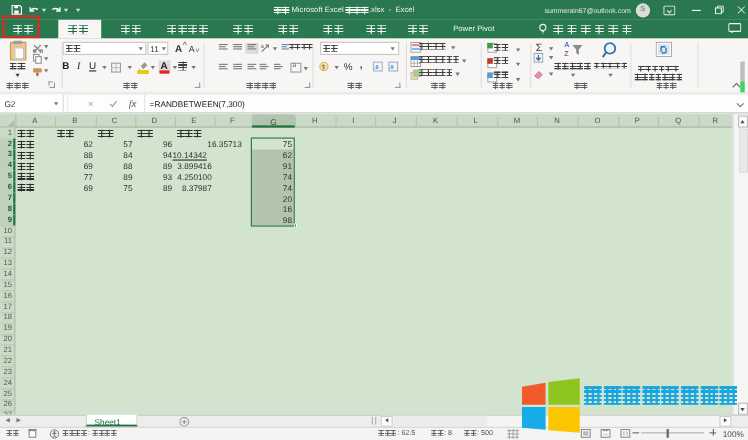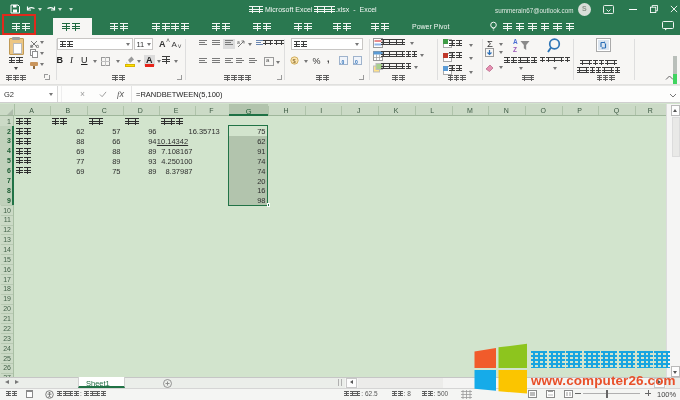--- a/index.html
+++ b/index.html
@@ -264,21 +264,21 @@
 <div style="position:absolute;left:0px;top:86px;width:58px;height:16px;background:#fff;border-right:1px solid #d8d8d8"></div>
 <div style="position:absolute;left:4px;top:89.5px;font-size:7.5px;color:#333;white-space:nowrap;">G2</div>
 <div class="dng" style="left:49px;top:92.5px"></div>
 <div style="position:absolute;left:61px;top:86px;width:1px;height:16px;background:#eee"></div>
 <div style="position:absolute;left:80px;top:89px;font-size:8.5px;color:#9a9a9a;white-space:nowrap;">×</div>
 <svg style="position:absolute;left:99px;top:91px" width="8" height="7" viewBox="0 0 9 8">
       <path d="M1 4 3.5 6.5 8 1" fill="none" stroke="#9a9a9a" stroke-width="1.1"></path>
     </svg>
 <div style="position:absolute;left:117px;top:88.5px;font-size:9px;color:#555;white-space:nowrap;"><i style="font-family:'Liberation Serif',serif">f</i><span style="font-style:italic">x</span></div>
 <div style="position:absolute;left:131px;top:86px;width:1px;height:16px;background:#e4e4e4"></div>
-<div style="position:absolute;left:136px;top:89.5px;font-size:7.5px;color:#222;white-space:nowrap;">=RANDBETWEEN(5,100)</div>
+<div style="position:absolute;left:136px;top:89.5px;font-size:7.5px;color:#222;white-space:nowrap;">=RANDBETWEEN(7,300)</div>
 <svg style="position:absolute;left:669px;top:93px" width="8" height="5" viewBox="0 0 8 5">
       <path d="M1 1 4 4 7 1" fill="none" stroke="#777" stroke-width="1"></path>
     </svg>
 <div style="position:absolute;left:0px;top:104px;width:666px;height:273px;background:#d2e4cd"></div>
 <div style="position:absolute;left:0px;top:104px;width:666px;height:12px;background:#cbdac6;border-bottom:1px solid #9fb69b"></div>
 <div style="position:absolute;left:7px;top:109px;width:0;height:0;border-left:6px solid transparent;border-bottom:6px solid #aebcab"></div>
 <div style="position:absolute;left:13.5px;top:104px;width:1px;height:12px;background:#a9bfa4"></div>
 <div style="position:absolute;left:29.349999999999998px;top:106.5px;font-size:7px;color:#3d5a44;white-space:nowrap;">A</div>
 <div style="position:absolute;left:50.3px;top:106px;width:0.8px;height:9px;background:#afc3aa"></div>
 <div style="position:absolute;left:65.60000000000001px;top:106.5px;font-size:7px;color:#3d5a44;white-space:nowrap;">B</div>
@@ -395,32 +395,32 @@
 <div style="position:absolute;left:16px;top:137.74px;white-space:nowrap;font-size:0;"><i class="c kc" style="width:7px;height:7px;margin-right:0.8px"></i><i class="c kc" style="width:7px;height:7px;margin-right:0.8px"></i></div>
 <div style="position:absolute;left:16px;top:147.61px;white-space:nowrap;font-size:0;"><i class="c kc" style="width:7px;height:7px;margin-right:0.8px"></i><i class="c kc" style="width:7px;height:7px;margin-right:0.8px"></i></div>
 <div style="position:absolute;left:16px;top:157.48px;white-space:nowrap;font-size:0;"><i class="c kc" style="width:7px;height:7px;margin-right:0.8px"></i><i class="c kc" style="width:7px;height:7px;margin-right:0.8px"></i></div>
 <div style="position:absolute;left:16px;top:167.35px;white-space:nowrap;font-size:0;"><i class="c kc" style="width:7px;height:7px;margin-right:0.8px"></i><i class="c kc" style="width:7px;height:7px;margin-right:0.8px"></i></div>
 <div style="position:absolute;left:44.5px;top:127.17px;width:40.0px;text-align:right;font-size:7.5px;color:#2f2f2f;white-space:nowrap;">62</div>
 <div style="position:absolute;left:44.5px;top:137.04000000000002px;width:40.0px;text-align:right;font-size:7.5px;color:#2f2f2f;white-space:nowrap;">88</div>
 <div style="position:absolute;left:44.5px;top:146.91000000000003px;width:40.0px;text-align:right;font-size:7.5px;color:#2f2f2f;white-space:nowrap;">69</div>
 <div style="position:absolute;left:44.5px;top:156.78px;width:40.0px;text-align:right;font-size:7.5px;color:#2f2f2f;white-space:nowrap;">77</div>
 <div style="position:absolute;left:44.5px;top:166.65px;width:40.0px;text-align:right;font-size:7.5px;color:#2f2f2f;white-space:nowrap;">69</div>
 <div style="position:absolute;left:80.5px;top:127.17px;width:40.0px;text-align:right;font-size:7.5px;color:#2f2f2f;white-space:nowrap;">57</div>
-<div style="position:absolute;left:80.5px;top:137.04000000000002px;width:40.0px;text-align:right;font-size:7.5px;color:#2f2f2f;white-space:nowrap;">66</div>
+<div style="position:absolute;left:80.5px;top:137.04000000000002px;width:40.0px;text-align:right;font-size:7.5px;color:#2f2f2f;white-space:nowrap;">84</div>
 <div style="position:absolute;left:80.5px;top:146.91000000000003px;width:40.0px;text-align:right;font-size:7.5px;color:#2f2f2f;white-space:nowrap;">88</div>
 <div style="position:absolute;left:80.5px;top:156.78px;width:40.0px;text-align:right;font-size:7.5px;color:#2f2f2f;white-space:nowrap;">89</div>
 <div style="position:absolute;left:80.5px;top:166.65px;width:40.0px;text-align:right;font-size:7.5px;color:#2f2f2f;white-space:nowrap;">75</div>
 <div style="position:absolute;left:116.5px;top:127.17px;width:40.0px;text-align:right;font-size:7.5px;color:#2f2f2f;white-space:nowrap;">96</div>
 <div style="position:absolute;left:116.5px;top:137.04000000000002px;width:40.0px;text-align:right;font-size:7.5px;color:#2f2f2f;white-space:nowrap;">94</div>
 <div style="position:absolute;left:116.5px;top:146.91000000000003px;width:40.0px;text-align:right;font-size:7.5px;color:#2f2f2f;white-space:nowrap;">89</div>
 <div style="position:absolute;left:116.5px;top:156.78px;width:40.0px;text-align:right;font-size:7.5px;color:#2f2f2f;white-space:nowrap;">93</div>
 <div style="position:absolute;left:116.5px;top:166.65px;width:40.0px;text-align:right;font-size:7.5px;color:#2f2f2f;white-space:nowrap;">89</div>
 <div style="position:absolute;left:152.5px;top:127.17px;width:40.0px;text-align:right;font-size:7.5px;color:#2f2f2f;white-space:nowrap;padding-left:36px;">16.35713</div>
 <div style="position:absolute;left:152.5px;top:137.04000000000002px;width:40.0px;text-align:center;font-size:7.5px;color:#2f2f2f;white-space:nowrap;text-decoration:underline;">10.14342</div>
-<div style="position:absolute;left:152.5px;top:146.91000000000003px;width:40.0px;text-align:right;font-size:7.5px;color:#2f2f2f;white-space:nowrap;">7.108167</div>
+<div style="position:absolute;left:152.5px;top:146.91000000000003px;width:40.0px;text-align:right;font-size:7.5px;color:#2f2f2f;white-space:nowrap;">3.899416</div>
 <div style="position:absolute;left:152.5px;top:156.78px;width:40.0px;text-align:right;font-size:7.5px;color:#2f2f2f;white-space:nowrap;">4.250100</div>
 <div style="position:absolute;left:152.5px;top:166.65px;width:40.0px;text-align:right;font-size:7.5px;color:#2f2f2f;white-space:nowrap;">8.37987</div>
 <div style="position:absolute;left:229.4px;top:135.74px;width:38.099999999999994px;height:69.08999999999997px;background:#b2c4ad"></div>
 <div style="position:absolute;left:228.4px;top:124.87px;width:40.099999999999994px;height:80.95999999999998px;border:1.5px solid #217346"></div>
 <div style="position:absolute;left:266.5px;top:203.32999999999998px;width:3.5px;height:3.5px;background:#217346;border:1px solid #fff"></div>
 <div style="position:absolute;left:225.5px;top:127.17px;width:40.0px;text-align:right;font-size:7.5px;color:#2f2f2f;white-space:nowrap;">75</div>
 <div style="position:absolute;left:225.5px;top:137.04000000000002px;width:40.0px;text-align:right;font-size:7.5px;color:#2f2f2f;white-space:nowrap;">62</div>
 <div style="position:absolute;left:225.5px;top:146.91000000000003px;width:40.0px;text-align:right;font-size:7.5px;color:#2f2f2f;white-space:nowrap;">91</div>
 <div style="position:absolute;left:225.5px;top:156.78px;width:40.0px;text-align:right;font-size:7.5px;color:#2f2f2f;white-space:nowrap;">74</div>
 <div style="position:absolute;left:225.5px;top:166.65px;width:40.0px;text-align:right;font-size:7.5px;color:#2f2f2f;white-space:nowrap;">74</div>
@@ -485,13 +485,12 @@
 <div style="position:absolute;left:645px;top:392.7px;width:6px;height:1.2px;background:#666"></div>
 <div style="position:absolute;left:648px;top:390.2px;width:1.2px;height:6.2px;background:#666"></div>
 <div style="position:absolute;left:657px;top:389.5px;font-size:7.5px;color:#444;white-space:nowrap;">100%</div>
 <svg style="position:absolute;left:474px;top:343px" width="54" height="51" viewBox="0 0 54 51">
       <polygon points="0.5,8.5 22,5 22,25 0.5,25" fill="#f15b2b"></polygon>
       <polygon points="24.5,4.3 53,0.8 53,25 24.5,25" fill="#8dc51e"></polygon>
       <polygon points="0.5,27 22,27 22,47.7 0.5,45.8" fill="#16abe9"></polygon>
       <polygon points="24.5,27 53,27 53,50.5 24.5,48.2" fill="#fbc500"></polygon>
     </svg>
 <div style="position:absolute;left:531px;top:351px;white-space:nowrap;font-size:0;"><i class="c kb" style="margin-right:1.6px"></i><i class="c kb" style="margin-right:1.6px"></i><i class="c kb" style="margin-right:1.6px"></i><i class="c kb" style="margin-right:1.6px"></i><i class="c kb" style="margin-right:1.6px"></i><i class="c kb" style="margin-right:1.6px"></i><i class="c kb" style="margin-right:1.6px"></i><i class="c kb" style="margin-right:1.6px"></i></div>
-<div style="position:absolute;left:531px;top:372.5px;font-size:13.5px;color:#e8502a;white-space:nowrap;font-weight:bold;letter-spacing:0.1px">www.computer26.com</div>
 </div>
 </body></html>

